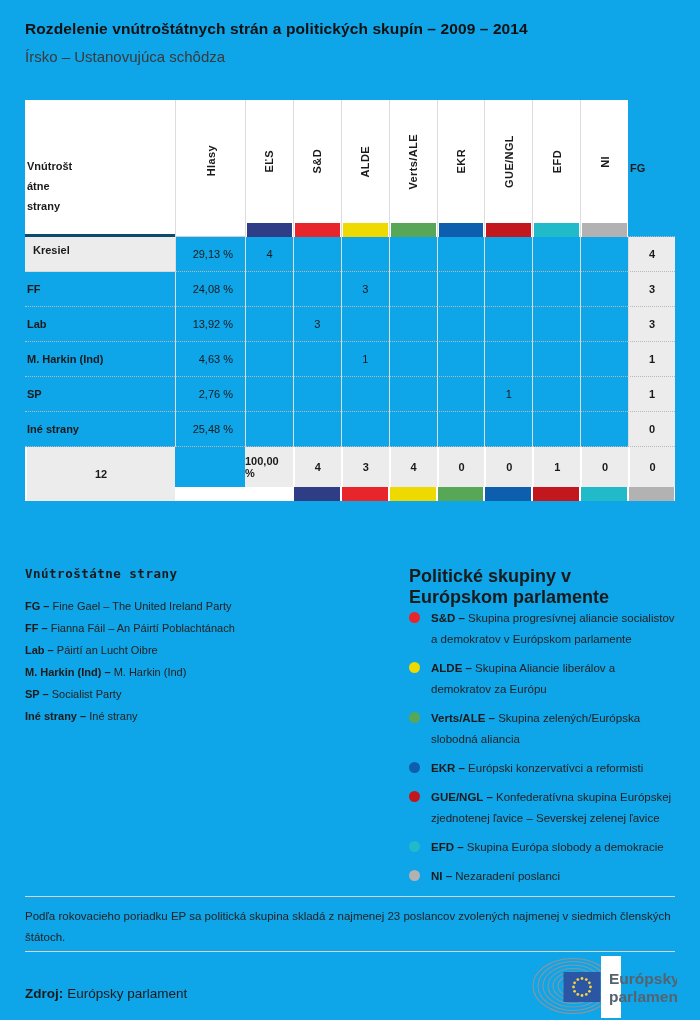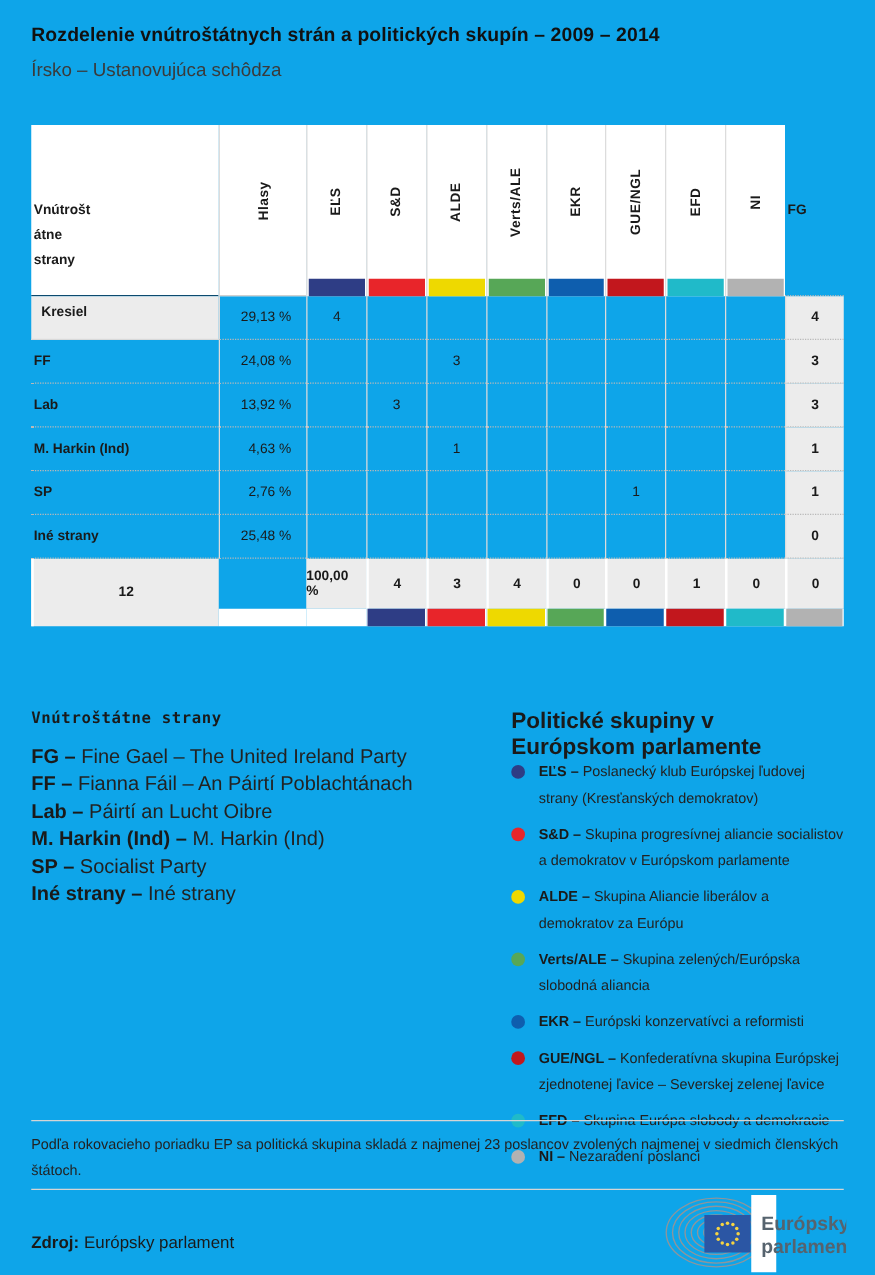--- a/index.html
+++ b/index.html
@@ -14,21 +14,21 @@
   .etable { position:absolute; left:25px; top:100px; width:650px;
     display:grid;
     grid-template-columns:150px 70px repeat(8, 1fr) 47px;
     grid-template-rows:137px repeat(6, 35px) 40px 14px;
     font-size:11px; }
   .cell { position:relative; }
 
   
   .hc { background:#fff; }
   .label-cell { display:flex; flex-direction:column; justify-content:flex-end; padding:0 0 18px 2px;
-    font-weight:bold; line-height:20px; border-bottom:1px solid #0c4a6e; }
+    font-weight:bold; line-height:20px; border-bottom:3px solid #0c4a6e; }
   .votes-head { border-left:1px solid #dcdcdc; border-bottom:1px solid #cfcfcf;
     display:flex; align-items:center; justify-content:center; padding-bottom:14px; }
   .group-head { border-left:1px solid #dcdcdc; display:flex; flex-direction:column; }
   .group-head .vwrap { flex:1; display:flex; align-items:center; justify-content:center; }
   .vtext { writing-mode:vertical-rl; transform:rotate(180deg); font-weight:bold; font-size:11px;
     letter-spacing:.4px; white-space:nowrap; }
   .hbar { height:14px; margin:0 1px; }
   .seats-head { background:#ececec; display:flex; flex-direction:column; justify-content:flex-end;
     padding:0 0 15px 8px; font-weight:bold; border-bottom:1px solid #d9d9d9; }
 
@@ -47,21 +47,21 @@
   .tc.seatsc { grid-row:8 / span 2; background:#ececec; border-left:2px solid #fff;
     justify-content:center; align-items:center; font-weight:bold; }
   .brc { background:#fff; }
   .brc .hbar { height:14px; }
 
   
   .legends { position:absolute; left:25px; top:566px; width:650px; display:flex;gap:32px; }
   .pl { width:352px; }
   .pl-head { font-family:"DejaVu Sans Mono", monospace; font-weight:bold; font-size:12.5px;
     letter-spacing:.5px; margin-bottom:14px; }
-  .pl-item { font-size:16px; line-height:22px; color:#222; }
+  .pl-item { font-size:11px; line-height:22px; color:#222; }
   .pl-item b { color:#1a1a1a; }
   .gl { flex:1; }
   .gl-head { font-weight:bold; font-size:18px; margin-bottom:0; }
   .gl-item { display:flex; margin-bottom:8px; }
   .dot { width:11px; height:11px; border-radius:50%; margin-top:4px; flex:0 0 11px; }
   .gl-text { margin-left:11px; font-size:11.5px; line-height:21px; color:#222; }
   .gl-text b { color:#1a1a1a; }
 
   
   .hr1 { position:absolute; left:25px; top:896px; width:650px; border-top:1px solid #d5d5d5; }
@@ -258,24 +258,20 @@
       <div class="pl-head">Vnútroštátne strany</div>
       <div class="pl-item"><b>FG –</b> <span>Fine Gael – The United Ireland Party</span></div>
       <div class="pl-item"><b>FF –</b> <span>Fianna Fáil – An Páirtí Poblachtánach</span></div>
       <div class="pl-item"><b>Lab –</b> <span>Páirtí an Lucht Oibre</span></div>
       <div class="pl-item"><b>M. Harkin (Ind) –</b> <span>M. Harkin (Ind)</span></div>
       <div class="pl-item"><b>SP –</b> <span>Socialist Party</span></div>
       <div class="pl-item"><b>Iné strany –</b> <span>Iné strany</span></div>
     </div>
     <div class="gl">
       <div class="gl-head">Politické skupiny v Európskom parlamente</div>
-      <div class="gl-item">
-        <span class="dot" style="background-color: rgb(46, 61, 133);"></span>
-        <span class="gl-text"><b>EĽS –</b> <span>Poslanecký klub Európskej ľudovej strany (Kresťanských demokratov)</span></span>
-      </div>
       <div class="gl-item">
         <span class="dot" style="background-color: rgb(232, 37, 42);"></span>
         <span class="gl-text"><b>S&amp;D –</b> <span>Skupina progresívnej aliancie socialistov a demokratov v Európskom parlamente</span></span>
       </div>
       <div class="gl-item">
         <span class="dot" style="background-color: rgb(238, 217, 0);"></span>
         <span class="gl-text"><b>ALDE –</b> <span>Skupina Aliancie liberálov a demokratov za Európu</span></span>
       </div>
       <div class="gl-item">
         <span class="dot" style="background-color: rgb(87, 167, 87);"></span>

